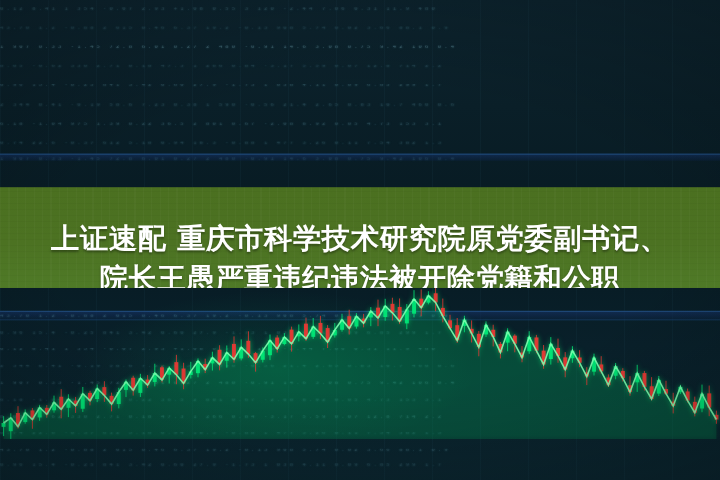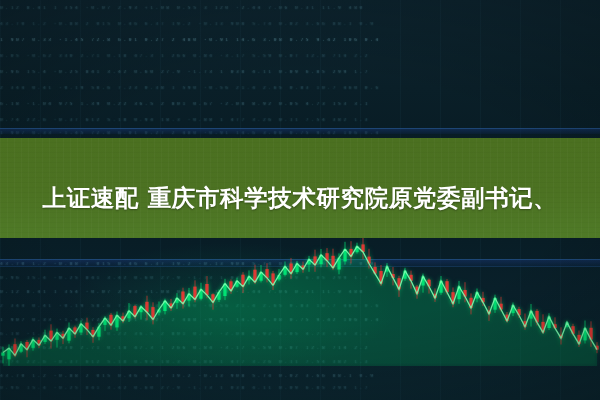--- a/index.html
+++ b/index.html
@@ -92,23 +92,23 @@
     left: 0; top: 0;
     width: 420px; height: 130px;
     background: radial-gradient(ellipse 55% 70% at 55% 55%, rgba(0,200,110,0.14), rgba(0,0,0,0) 72%);
     pointer-events: none;
   }
 
   
   .banner {
     position: absolute;
     left: 0;
-    top: 138px;
+    top: 156px;
     width: 600px;
-    height: 100px;
+    height: 84px;
     background: linear-gradient(180deg, #4b7020 0%, #4c7222 55%, #4f7a27 100%);
     overflow: hidden;
   }
   .banner-noise {
     position: absolute;
     inset: 0;
     background-image:
       repeating-linear-gradient(90deg, rgba(255,255,255,0.022) 0 1px, rgba(0,0,0,0) 1px 7px),
       repeating-linear-gradient(0deg, rgba(0,0,0,0.028) 0 1px, rgba(0,0,0,0) 1px 5px);
     pointer-events: none;
@@ -390,16 +390,17 @@
   <div class="bg-vignette"></div>
 
   <div class="banner">
     <div class="banner-noise"></div>
     <svg class="banner-ghost" id="banner-ghost-svg" viewBox="0 0 600 120" preserveAspectRatio="none">
         <path d="M3.0 212.5 L9.0 208.2 L15.0 215.4 L21.0 203.9 L27.0 209.6 L33.0 199.6 L39.0 205.3 L45.0 195.3 L51.0 201.0 L57.0 192.4 L63.0 198.2 L69.0 188.1 L75.0 193.9 L81.0 183.8 L87.0 189.6 L93.0 196.7 L99.0 186.7 L105.0 178.1 L111.0 185.2 L117.0 175.2 L123.0 180.9 L129.0 170.9 L135.0 176.6 L141.0 166.6 L147.0 172.3 L153.0 179.5 L159.0 169.5 L165.0 160.8 L171.0 168.0 L177.0 158.0 L183.0 163.7 L189.0 153.7 L195.0 159.4 L201.0 149.4 L207.0 155.1 L213.0 162.3 L219.0 152.2 L225.0 143.6 L231.0 150.8 L237.0 140.8 L243.0 146.5 L249.0 136.4 L255.0 142.2 L261.0 132.1 L267.0 137.9 L273.0 145.1 L279.0 135.0 L285.0 126.4 L291.0 133.6 L297.0 123.5 L303.0 129.3 L309.0 119.2 L315.0 125.0 L321.0 114.9 L327.0 120.7 L333.0 127.8 L339.0 117.8 L345.0 109.2 L351.0 116.4 L357.0 106.3 L363.0 112.0 L369.0 123.5 L375.0 133.6 L381.0 143.6 L387.0 126.4 L393.0 137.9 L399.0 149.4 L405.0 130.7 L411.0 140.8 L417.0 153.7 L423.0 136.4 L429.0 146.5 L435.0 158.0 L441.0 140.8 L447.0 152.2 L453.0 163.7 L459.0 146.5 L465.0 156.5 L471.0 168.0 L477.0 152.2 L483.0 162.3 L489.0 173.8 L495.0 158.0 L501.0 169.5 L507.0 180.9 L513.0 165.2 L519.0 175.2 L525.0 186.7 L531.0 170.9 L537.0 182.4 L543.0 192.4 L549.0 176.6 L555.0 188.1 L561.0 198.2 L567.0 182.4 L573.0 193.9 L579.0 203.9 L585.0 188.1 L591.0 199.6 L597.0 209.6 " fill="none" stroke="#d8ffe8" stroke-width="1.2"></path>
       </svg>
 
     <div class="headline">
       <div class="headline-line">上证速配 重庆市科学技术研究院原党委副书记、</div>
+      <div class="headline-line">院长王愚严重违纪违法被开除党籍和公职</div>
     </div>
   </div>
 
 </div>
 
 </body></html>

